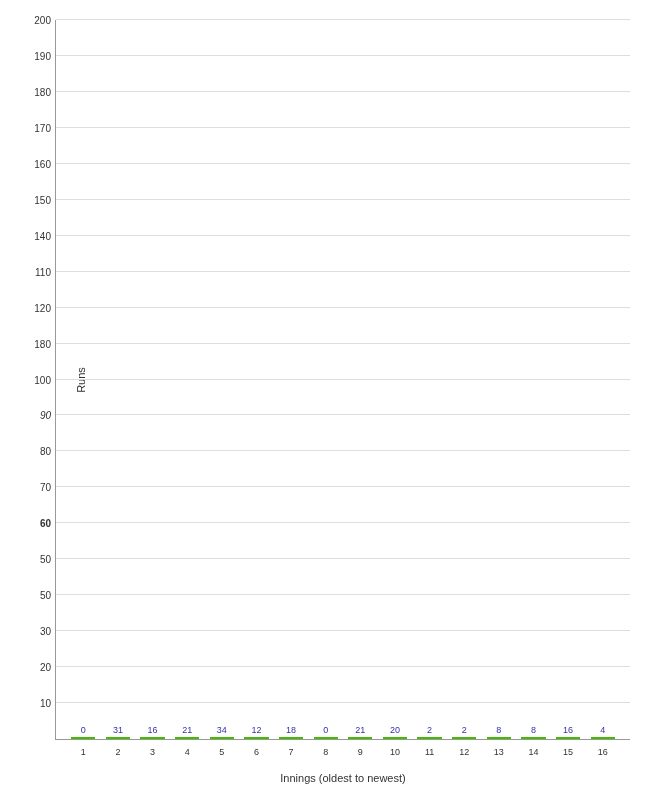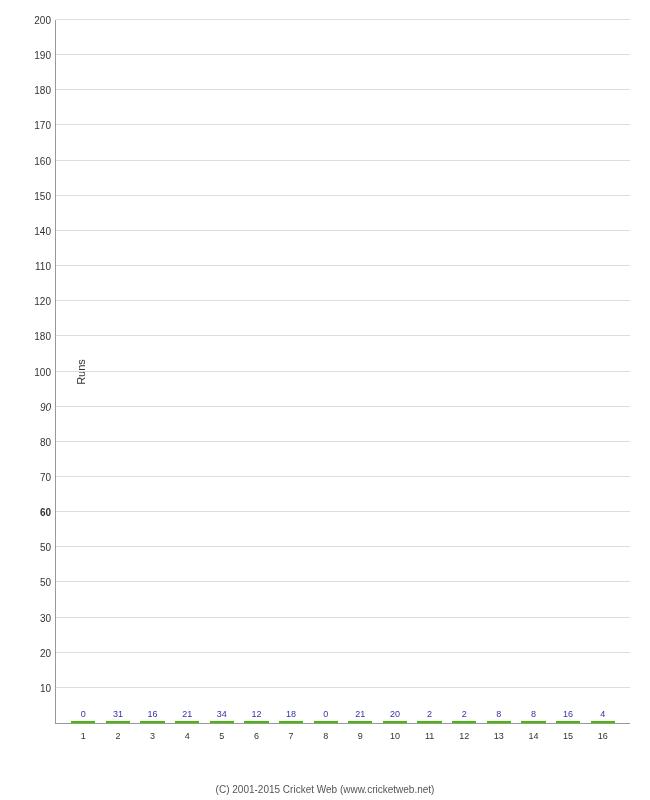--- a/index.html
+++ b/index.html
@@ -254,16 +254,16 @@
           <div class="bar" style="height: 8%;"></div>
           <div class="bar-label">15</div>
         </div>
         <div class="bar-group">
           <div class="bar-value">4</div>
           <div class="bar" style="height: 2%;"></div>
           <div class="bar-label">16</div>
         </div>
       </div>
 
+    <div class="x-axis-label">Innings (oldest to newest)</div>
   </div>
 
-  <div class="footer">(C) 2001-2015 Cricket Web (www.cricketweb.net)</div>
 </div>
 
 </body></html>

